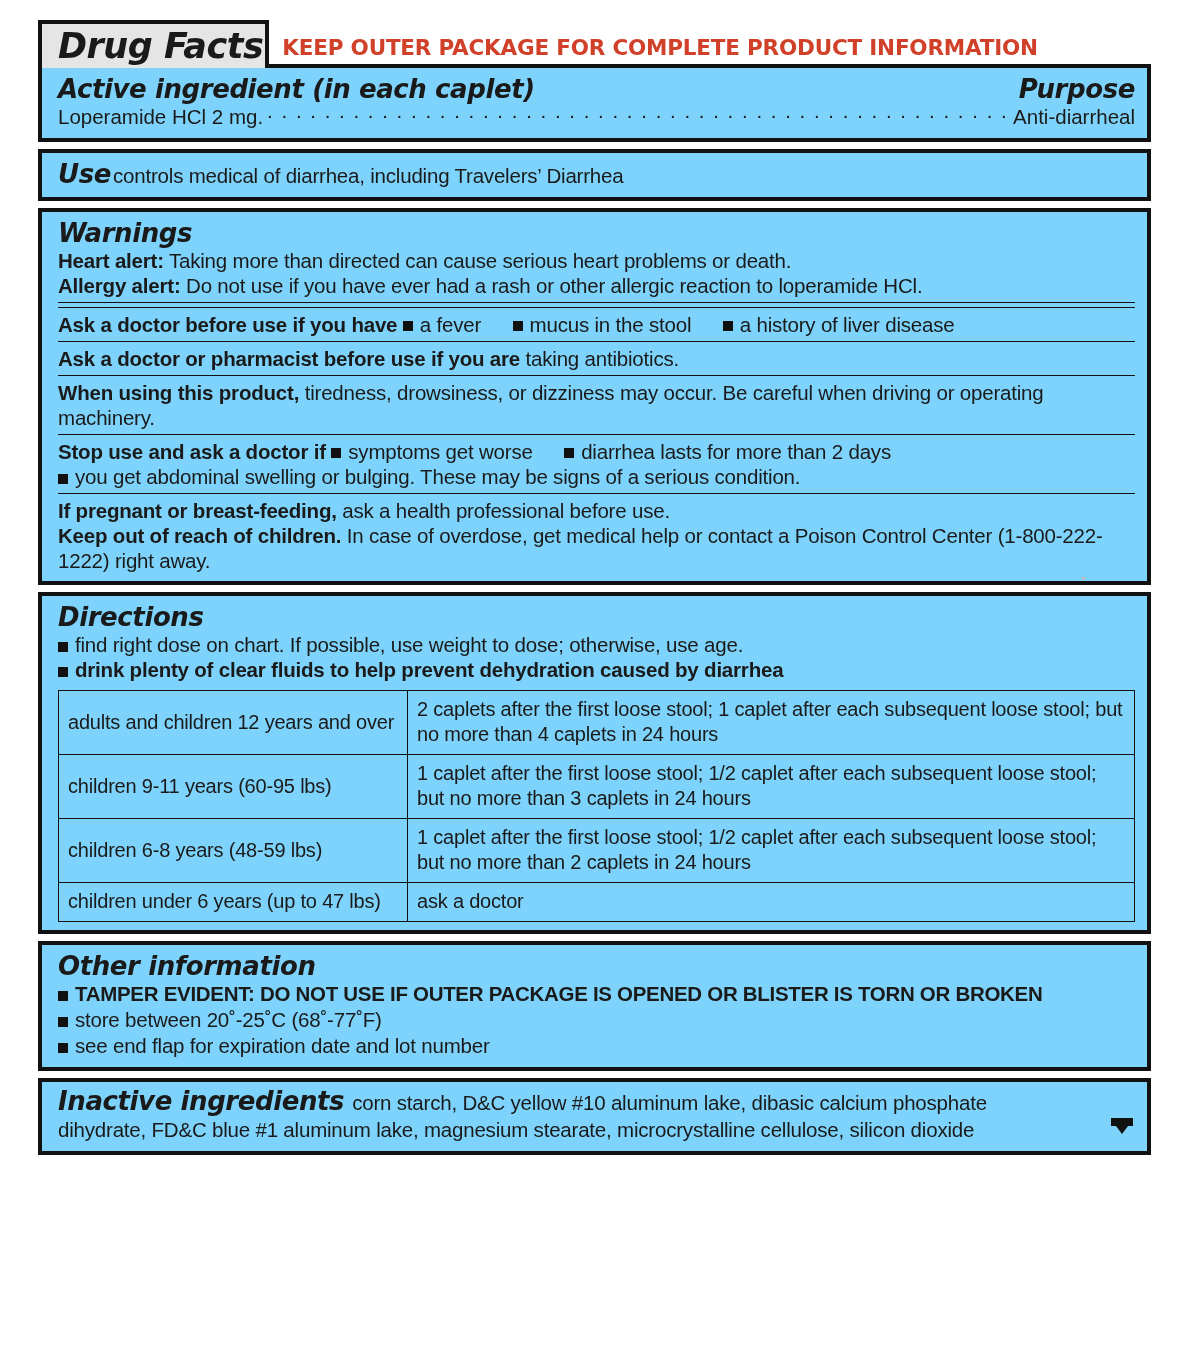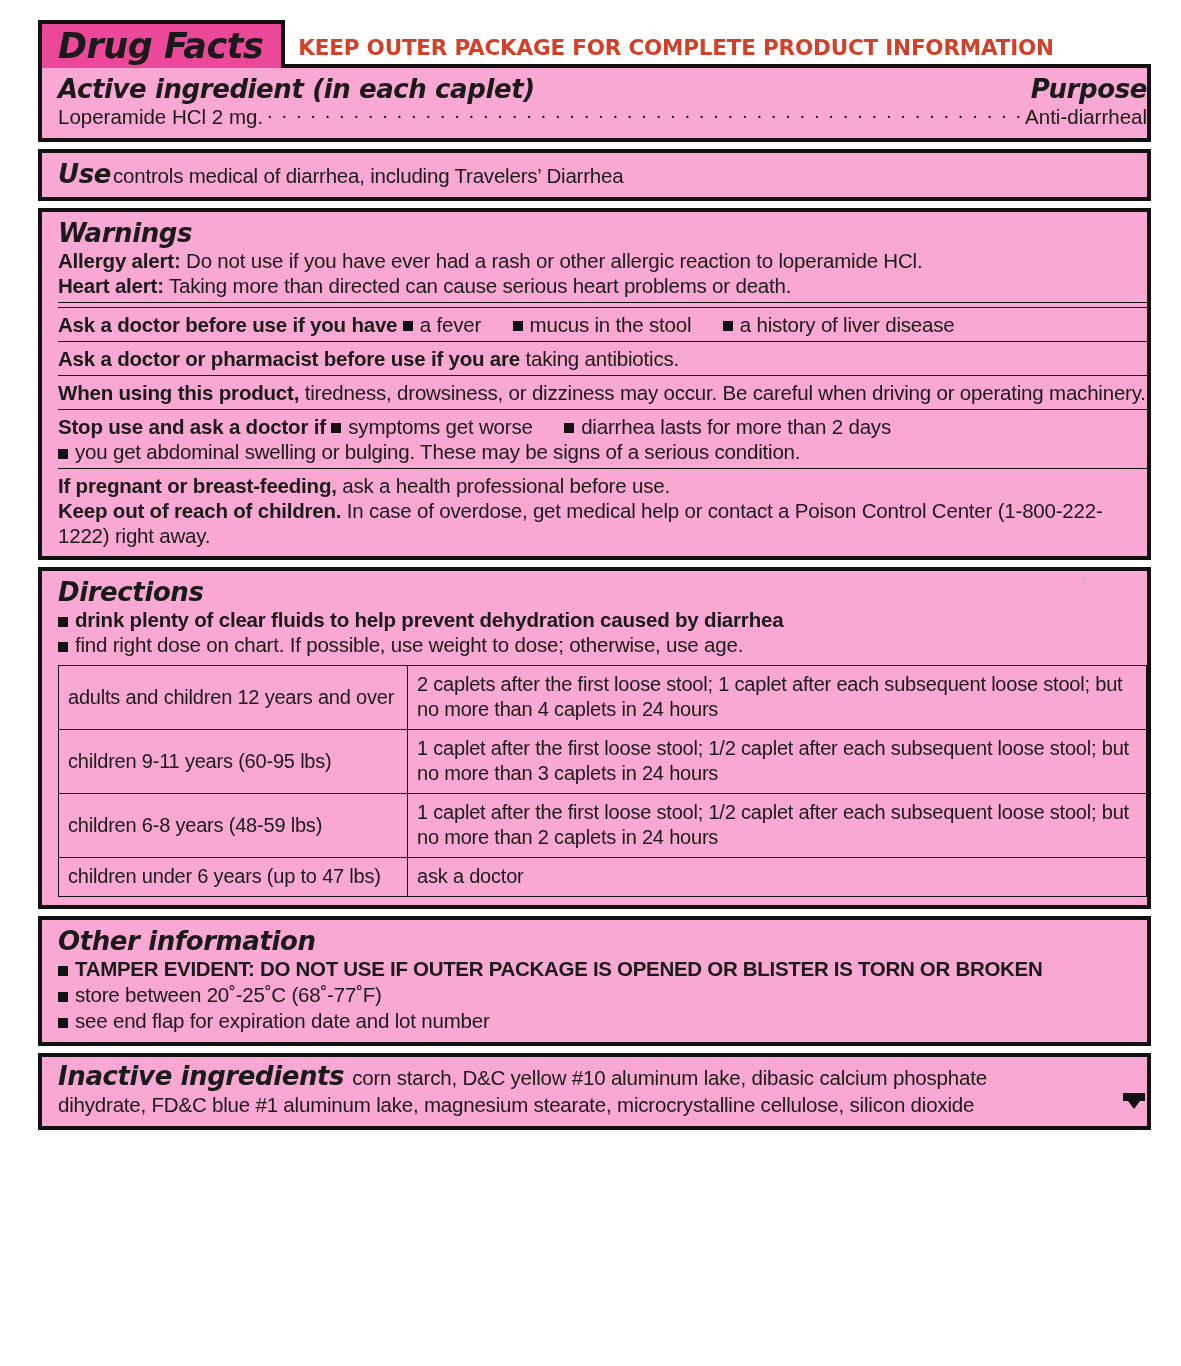--- a/index.html
+++ b/index.html
@@ -25,22 +25,22 @@
   
   .title-row {
     position: relative;
     display: flex;
     align-items: flex-end;
     height: 52px;
   }
   .drug-facts-box {
     border: 4px solid #111;
     border-bottom: none;
-    padding: 2px 18px 2px 16px;
-    background: #ec4899;
+    padding: 2px 2px 2px 16px;
+    background: #e5e5e5;
     position: relative;
     z-index: 3;
   }
   .drug-facts-title {
     font-family: "DejaVu Sans", sans-serif;
     font-style: italic;
     font-weight: bold;
     font-size: 35px;
     line-height: 40px;
     letter-spacing: -0.5px;
@@ -54,23 +54,23 @@
     letter-spacing: -0.2px;
     white-space: nowrap;
     padding-bottom: 8px;
     padding-left: 13px;
   }
 
   
   .section {
     border: 4px solid #111;
     box-sizing: border-box;
-    padding: 6px 0 8px 16px;
+    padding: 6px 12px 8px 16px;
     margin-top: 7px;
-    background: #f9a8d4;
+    background: #7dd3fc;
   }
   .section.first {
     margin-top: -4px;
   }
 
   .hdr {
     font-family: "DejaVu Sans", sans-serif;
     font-style: italic;
     font-weight: bold;
     font-size: 26px;
@@ -248,24 +248,24 @@
     <div class="use-line">
       <span class="hdr">Use</span>
       <span class="body-text">controls medical of diarrhea, including Travelers’ Diarrhea</span>
     </div>
   </div>
 
   <div class="section">
     <div class="hdr">Warnings</div>
 
     <div class="body-text">
+      <b>Heart alert:</b><span> Taking more than directed can cause serious heart problems or death.</span>
+    </div>
+    <div class="body-text">
       <b>Allergy alert:</b><span> Do not use if you have ever had a rash or other allergic reaction to loperamide HCl.</span>
-    </div>
-    <div class="body-text">
-      <b>Heart alert:</b><span> Taking more than directed can cause serious heart problems or death.</span>
     </div>
 
     <div class="rule"></div>
 
     <div class="rule"></div>
     <div class="body-text">
       <b>Ask a doctor before use if you have</b>
       <span class="inline-items">
         <span class="inline-item"><span class="sq"></span><span>a fever</span></span>
         <span class="inline-item"><span class="sq"></span><span>mucus in the stool</span></span>
@@ -302,25 +302,25 @@
     </div>
     <div class="body-text">
       <b>Keep out of reach of children.</b><span> In case of overdose, get medical help or contact a Poison Control Center (1-800-222-1222) right away.</span>
     </div>
   </div>
 
   <div class="section">
     <div class="hdr">Directions</div>
     <div class="body-text bullet-line">
       <span class="sq"></span>
+        <span>find right dose on chart. If possible, use weight to dose; otherwise, use age.</span>
+    </div>
+    <div class="body-text bullet-line">
+      <span class="sq"></span>
         <b>drink plenty of clear fluids to help prevent dehydration caused by diarrhea</b>
-    </div>
-    <div class="body-text bullet-line">
-      <span class="sq"></span>
-        <span>find right dose on chart. If possible, use weight to dose; otherwise, use age.</span>
     </div>
 
     <table class="dose">
       <tbody>
         <tr>
           <td class="left">adults and children 12 years and over</td>
           <td>2 caplets after the first loose stool; 1 caplet after each subsequent loose stool; but no more than 4 caplets in 24 hours</td>
         </tr>
         <tr>
           <td class="left">children 9-11 years (60-95 lbs)</td>

